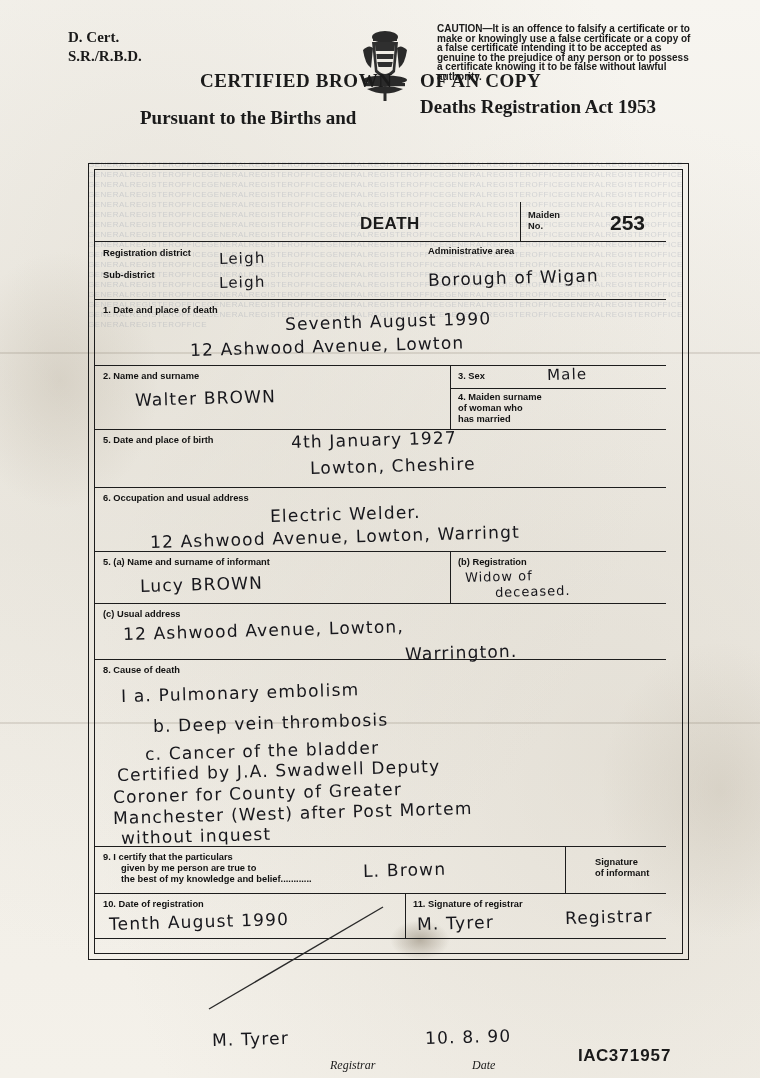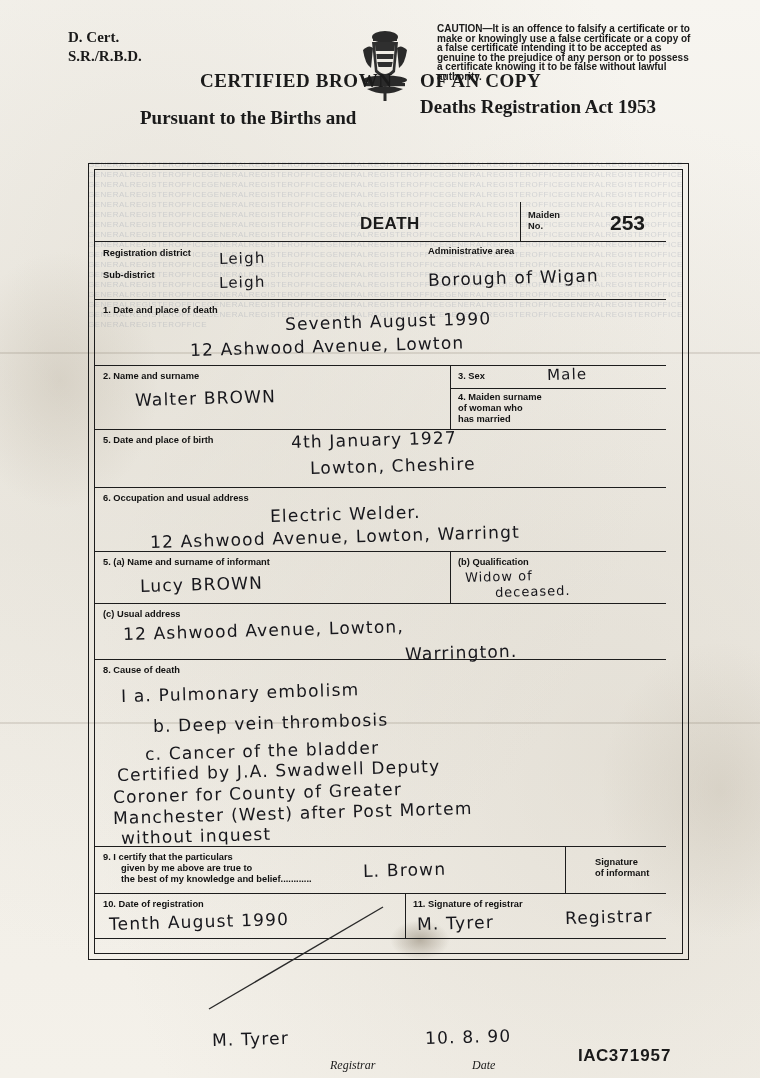--- a/index.html
+++ b/index.html
@@ -285,21 +285,21 @@
       <div class="row" style="top:286px; height:64px;">
         <div class="lbl" style="left:8px; top:5px;">6. Occupation and usual address</div>
         <div class="hw lg" style="left:175px; top:18px;">Electric Welder.</div>
         <div class="hw lg" style="left:55px; top:44px;">12 Ashwood Avenue, Lowton, Warringt</div>
       </div>
 
       <div class="row" style="top:350px; height:52px;">
         <div class="lbl" style="left:8px; top:5px;">5. (a) Name and surname of informant</div>
         <div class="hw lg" style="left:45px; top:24px;">Lucy  BROWN</div>
         <div class="vdiv" style="left:355px; top:0; height:52px;"></div>
-        <div class="lbl" style="left:363px; top:5px;">(b) Qualification</div>
+        <div class="lbl" style="left:363px; top:5px;">(b) Registration</div>
         <div class="hw sm" style="left:370px; top:18px;">Widow of</div>
         <div class="hw sm" style="left:400px; top:33px;">deceased.</div>
       </div>
 
       <div class="row" style="top:402px; height:56px;">
         <div class="lbl" style="left:8px; top:5px;">(c) Usual address</div>
         <div class="hw lg" style="left:28px; top:20px;">12 Ashwood Avenue, Lowton,</div>
         <div class="hw lg" style="left:310px; top:40px;">Warrington.</div>
       </div>
 
@@ -309,21 +309,21 @@
         <div class="hw lg" style="left:58px; top:56px;">b.  Deep vein thrombosis</div>
         <div class="hw lg" style="left:50px; top:84px;">c.  Cancer  of the bladder</div>
         <div class="hw lg" style="left:22px; top:105px;">Certified by J.A. Swadwell Deputy</div>
         <div class="hw lg" style="left:18px; top:127px;">Coroner for County of Greater</div>
         <div class="hw lg" style="left:18px; top:148px;">Manchester (West) after Post Mortem</div>
         <div class="hw lg" style="left:26px; top:168px;">without inquest</div>
       </div>
 
       <div class="row" style="top:645px; height:47px;">
         <div class="lbl" style="left:8px; top:5px;">9. I certify that the particulars</div>
-        <div class="lbl" style="left:26px; top:16px;">given by me above are true to</div>
+        <div class="lbl" style="left:26px; top:16px;">given by me person are true to</div>
         <div class="lbl" style="left:26px; top:27px;">the best of my knowledge and belief............</div>
         <div class="hw lg" style="left:268px; top:14px;">L. Brown</div>
         <div class="vdiv" style="left:470px; top:0; height:47px;"></div>
         <div class="lbl" style="left:500px; top:10px;">Signature</div>
         <div class="lbl" style="left:500px; top:21px;">of informant</div>
       </div>
 
       <div class="row" style="top:692px; height:45px;">
         <div class="lbl" style="left:8px; top:5px;">10. Date of registration</div>
         <div class="hw lg" style="left:14px; top:20px;">Tenth August 1990</div>

